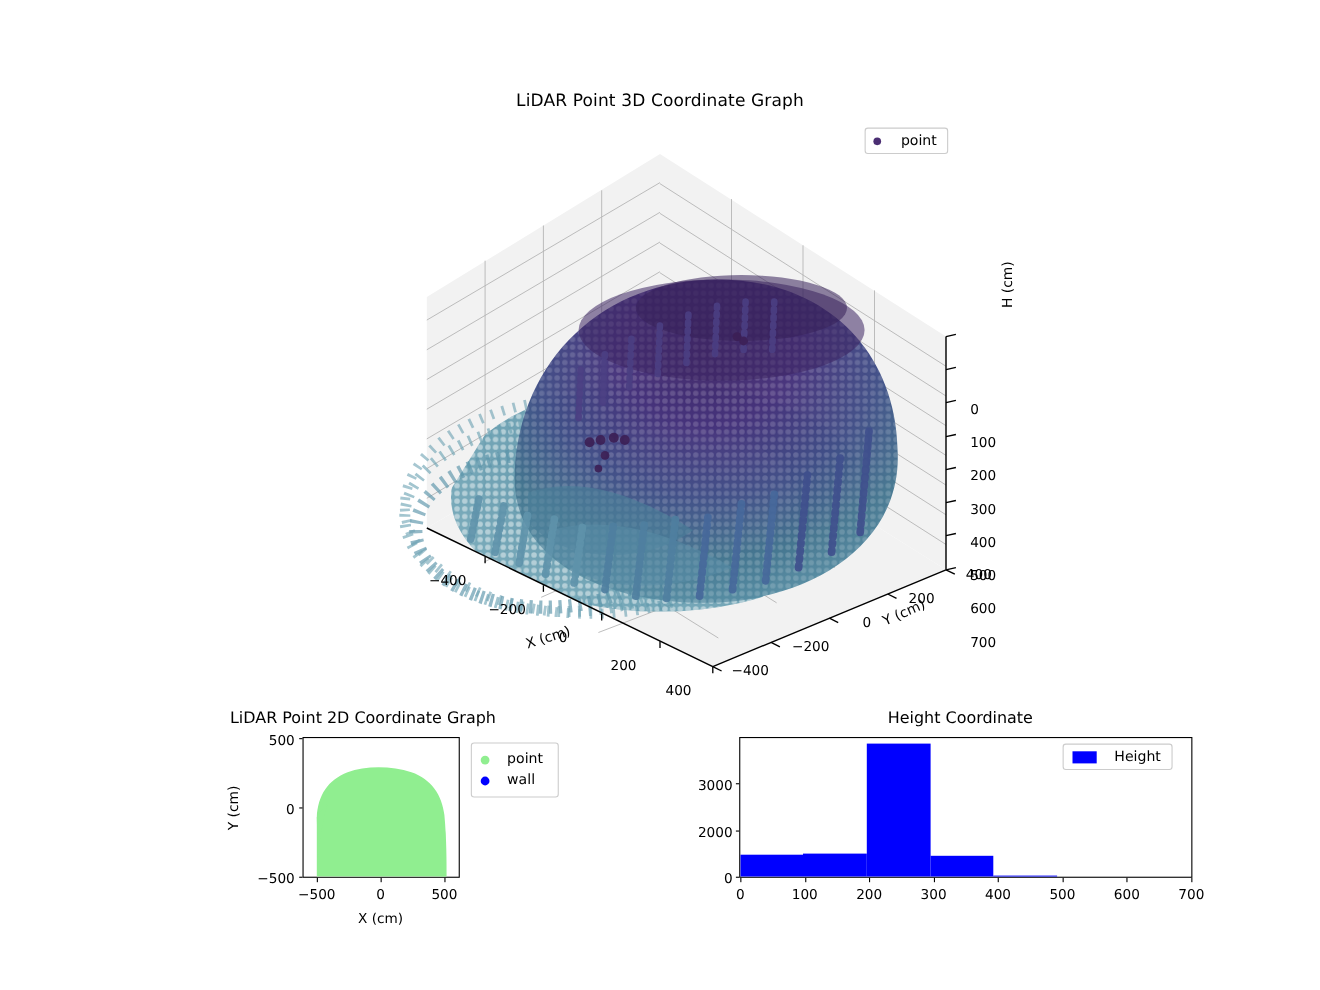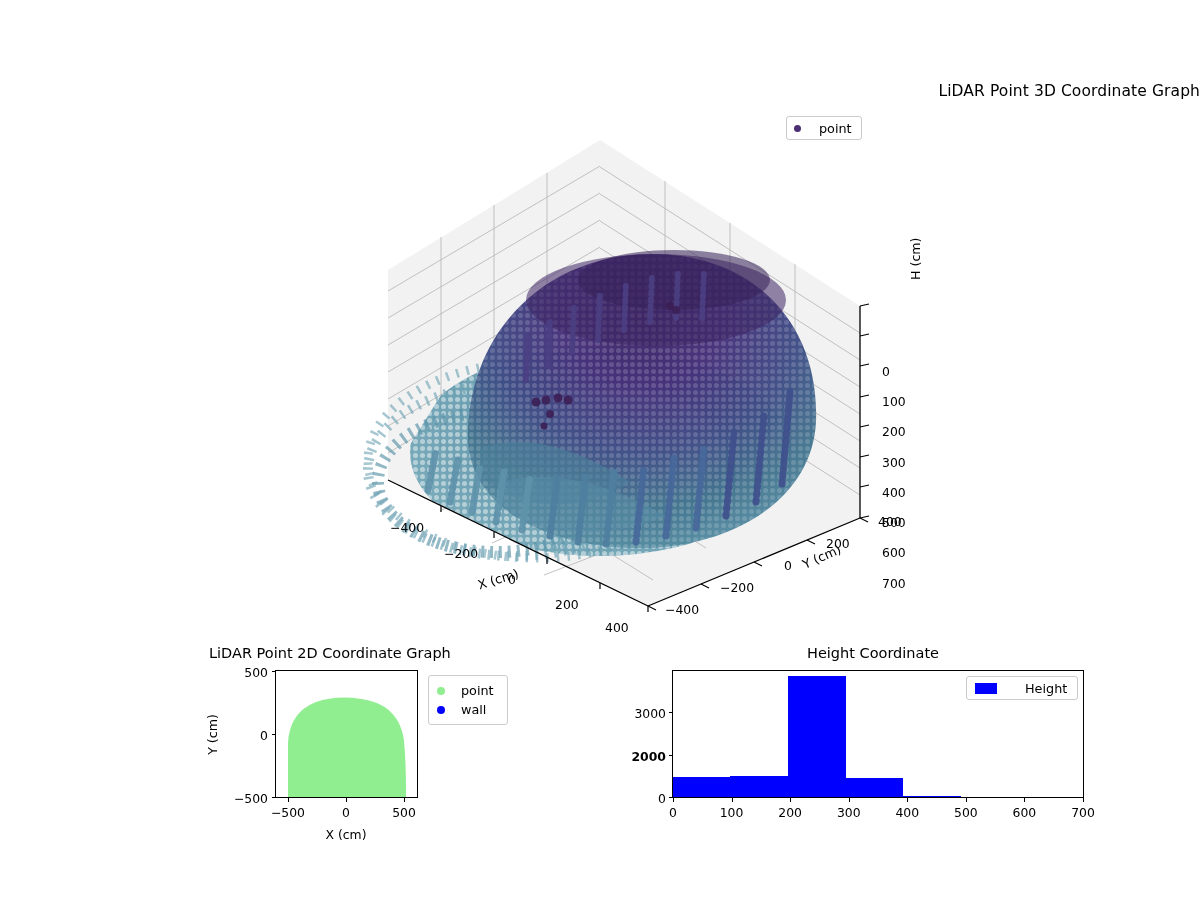--- a/index.html
+++ b/index.html
@@ -20,21 +20,21 @@
     left: 0; top: 0;
     width: 1200px;
     height: 900px;
   }
 
   
   .title3d {
     position: absolute;
     left: 0; top: 82px;
     width: 1200px;
-    text-align: right;
+    text-align: center;
     font-size: 15.5px;
     color: #000;
     letter-spacing: 0.1px;
   }
   .subtitle {
     position: absolute;
     font-size: 14.5px;
     color: #000;
     white-space: nowrap;
   }
@@ -131,21 +131,21 @@
     bottom: 0;
     background: #0000ff;
   }
   .legendHist {
     position: absolute;
     left: 966px; top: 676px;
     border: 1px solid #cccccc;
     border-radius: 3px;
     background: rgba(255,255,255,0.95);
     padding: 4px 10px 4px 8px;
-    display: flex; align-items: center; gap: 28px;
+    display: flex; align-items: center; gap: 16px;
     font-size: 12.8px;
     box-sizing: border-box;
     height: 24px;
   }
   .legendHist .patch {
     width: 22px; height: 11px;
     background: #0000ff;
     display: inline-block;
   }
 
@@ -426,21 +426,21 @@
         <div class="hist-bar" style="left: 172.786px; width: 57.4px; height: 18.8471px;"></div>
         <div class="hist-bar" style="left: 230.186px; width: 57.9857px; height: 1px;"></div>
       </div>
   </div>
 
   <div class="tickmark" style="left:669px; top:712px; width:3px; height:1px;"></div>
   <div class="tickmark" style="left:669px; top:755px; width:3px; height:1px;"></div>
   <div class="tickmark" style="left:669px; top:797px; width:3px; height:1px;"></div>
 
   <span class="tk r" style="left:618px; top:706px; width:48px;">3000</span>
-  <span class="tk r" style="left:618px; top:749px; width:48px;font-weight:bold;">2000</span>
+  <span class="tk r" style="left:618px; top:749px; width:48px;">2000</span>
   <span class="tk r" style="left:618px; top:791px; width:48px;">0</span>
 
   <div id="hist-xticks">
       <div class="tickmark" style="left: 673px; top: 798px; width: 1px; height: 4px;"></div>
       <span class="tk c" style="left: 643px; top: 805px; width: 60px;">0</span>
       <div class="tickmark" style="left: 731.571px; top: 798px; width: 1px; height: 4px;"></div>
       <span class="tk c" style="left: 701.571px; top: 805px; width: 60px;">100</span>
       <div class="tickmark" style="left: 790.143px; top: 798px; width: 1px; height: 4px;"></div>
       <span class="tk c" style="left: 760.143px; top: 805px; width: 60px;">200</span>
       <div class="tickmark" style="left: 848.714px; top: 798px; width: 1px; height: 4px;"></div>

